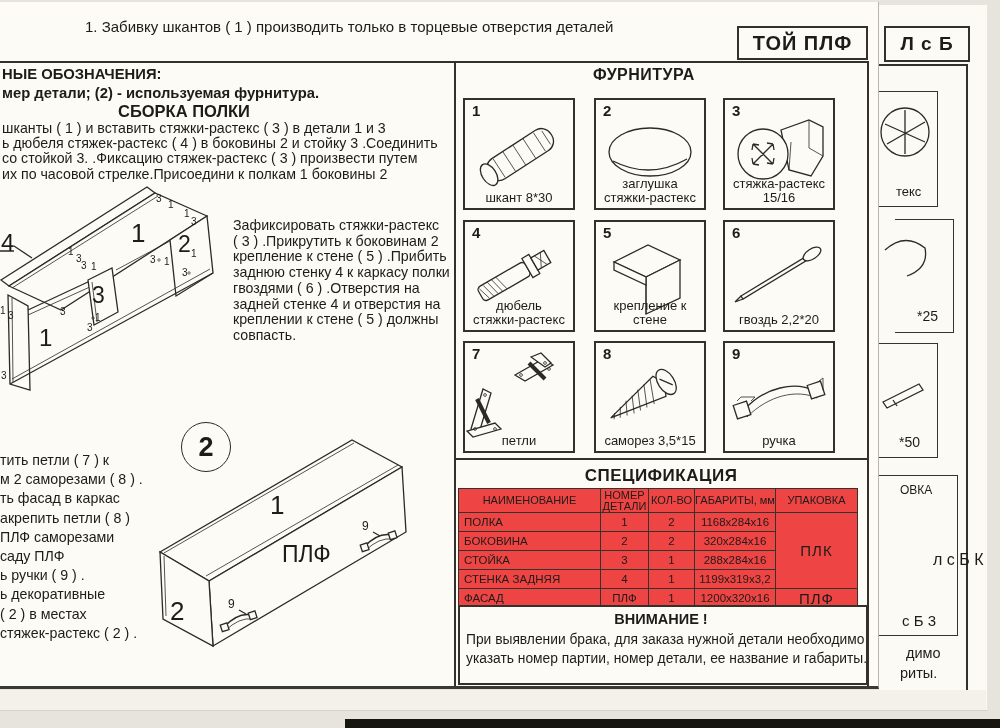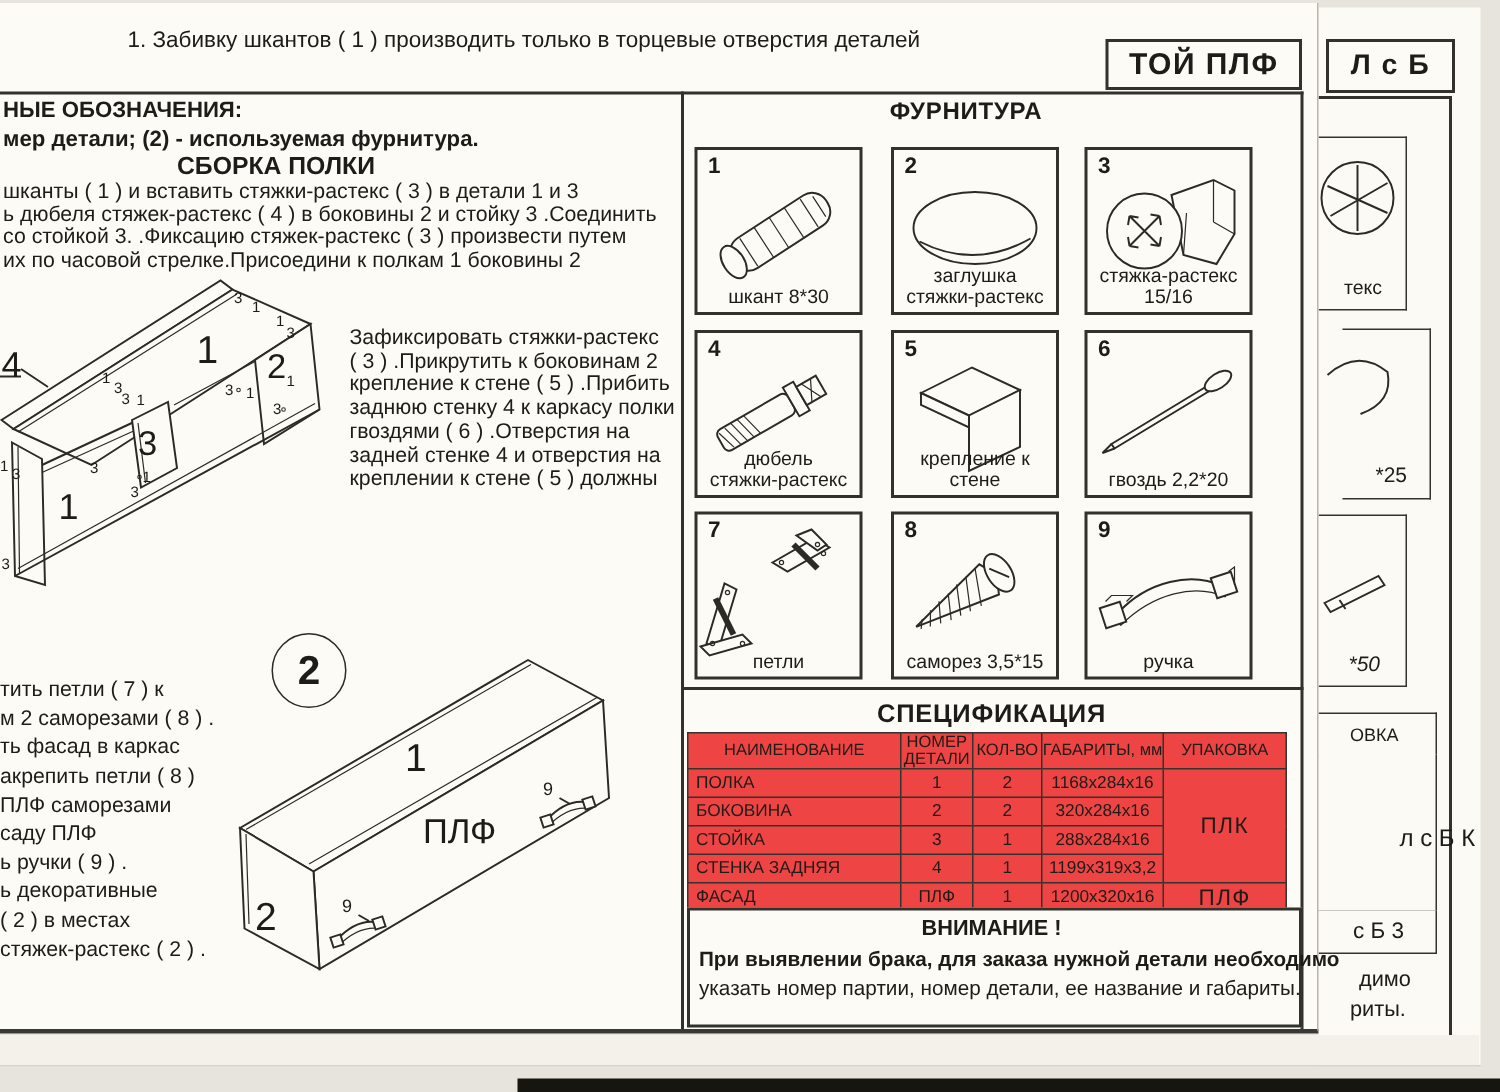--- a/index.html
+++ b/index.html
@@ -62,21 +62,21 @@
         <path class="ln" d="M26,18 L26,62 M6,32 L46,50 M46,30 L8,52"></path>
       </svg>
       <div class="t" style="left:17px;top:92px;font-size:13px;">текс</div>
     </div>
     <div class="bbox" style="left:16px;top:214px;width:58px;height:112px;">
       <svg width="58" height="80" viewBox="0 0 58 80">
         <path class="ln" d="M-10,30 Q10,12 30,28 Q34,48 12,56"></path>
       </svg>
       <div class="t" style="left:22px;top:88px;font-size:14px;">*25</div>
     </div>
-    <div class="bbox" style="left:0;top:338px;width:58px;height:113px;font-style:italic;">
+    <div class="bbox" style="left:0;top:338px;width:58px;height:113px;">
       <svg width="58" height="84" viewBox="0 0 58 84">
         <path class="fw" d="M4,58 L40,40 L44,46 L8,64 Z"></path>
         <path class="ln" d="M14,56 L18,62"></path>
       </svg>
       <div class="t" style="left:20px;top:90px;font-size:14px;">*50</div>
     </div>
 
     <div class="bbox" style="left:0;top:470px;width:78px;height:28px;">
       <div class="t" style="left:21px;top:7px;font-size:12px;text-align:right;">ОВКА</div>
     </div>
@@ -158,20 +158,21 @@
     </svg>
 
     <div class="t" style="left:233px;top:216px;font-size:14.2px;line-height:15.7px;">
       <div>Зафиксировать стяжки-растекс</div>
       <div>( 3 )  .Прикрутить к боковинам 2</div>
       <div>крепление к стене   ( 5 )  .Прибить</div>
       <div>заднюю стенку 4 к каркасу полки</div>
       <div>гвоздями  ( 6 )  .Отверстия на</div>
       <div>задней стенке  4 и отверстия на</div>
       <div>креплении к стене  ( 5 )   должны</div>
+      <div>совпасть.</div>
     </div>
 
     <div class="t" style="left:0;top:449px;font-size:14.2px;line-height:19.2px;">
       <div>тить петли  ( 7 )   к</div>
       <div>м 2 саморезами  ( 8 )  .</div>
       <div>ть фасад в каркас</div>
       <div>акрепить петли  ( 8 )</div>
       <div> ПЛФ саморезами</div>
       <div>саду ПЛФ</div>
       <div>ь ручки  ( 9 )  .</div>
@@ -375,20 +376,20 @@
         <td class="cell-c">ПЛФ</td>
         <td class="cell-c">1</td>
         <td class="cell-c">1200x320x16</td>
         <td class="pack b">ПЛФ</td>
       </tr>
     </tbody>
       </table>
 
     <div class="warnbox">
       <div class="t b" style="left:0;width:402px;text-align:center;top:4px;font-size:14.5px;">ВНИМАНИЕ !</div>
-      <div class="t" style="left:6px;top:25px;font-size:13.8px;font-weight:bold;">При выявлении брака, для заказа нужной детали необходимо</div>
+      <div class="t" style="left:6px;top:25px;font-size:13.8px;">При выявлении брака, для заказа нужной детали необходимо</div>
       <div class="t" style="left:6px;top:44px;font-size:13.8px;">указать номер партии, номер детали, ее название и габариты.</div>
     </div>
   </div>
 
   <div class="abs under-sheet"></div>
   <div class="abs bottom-bar"></div>
 </div>
 
 </body></html>

